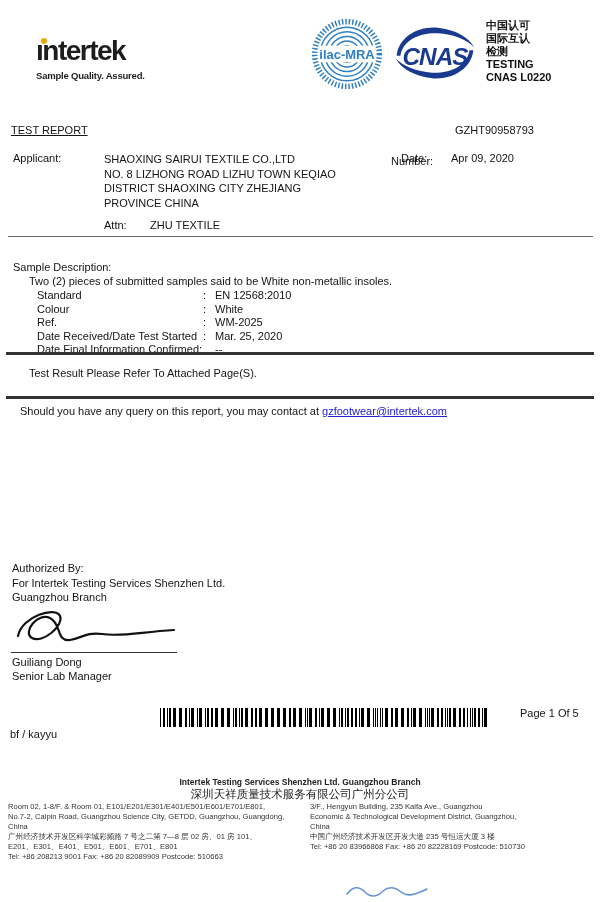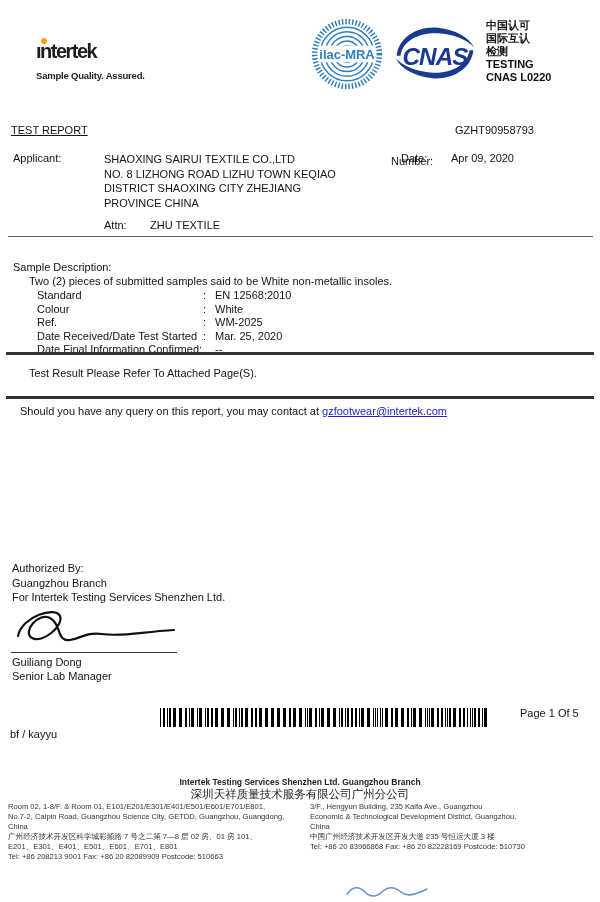--- a/index.html
+++ b/index.html
@@ -9,21 +9,21 @@
   *{box-sizing:border-box;margin:0;padding:0;}
   html,body{background:#fff;}
   body{
     width:600px;height:902px;position:relative;overflow:hidden;
     font-family:"Liberation Sans", sans-serif;color:var(--text-black);
     font-size:11px;
   }
   .abs{position:absolute;}
   
   .logo-wrap{left:36px;top:36px;}
-  .logo-text{font-size:20px;font-weight:700;letter-spacing:-1.5px;color:var(--intertek-black);line-height:30px;}
+  .logo-text{font-size:28px;font-weight:700;letter-spacing:-1.5px;color:var(--intertek-black);line-height:30px;}
   .logo-dot{position:absolute;left:5px;top:2px;width:6px;height:6px;border-radius:50%;background:var(--accent-yellow);}
   .logo-tagline{font-size:9.5px;font-weight:700;color:var(--intertek-black);margin-top:4px;letter-spacing:-0.2px;}
   .accred{left:486px;top:19px;font-weight:700;font-size:11px;line-height:13px;color:#111;}
   
   .title{left:11px;top:124px;text-decoration:underline;}
   .num-label{left:391px;top:124px;margin-top:31px;}
   .num-value{left:455px;top:124px;}
   .date-label{left:401px;top:152px;}
   .date-value{left:451px;top:152px;}
   
@@ -164,22 +164,22 @@
 <div class="abs hr-double hr-d1"></div>
 <div class="abs result-note">Test Result Please Refer To Attached Page(S).</div>
 <div class="abs hr-double hr-d2"></div>
 
 <div class="abs contact">
   <span>Should you have any query on this report, you may contact at </span><a href="#">gzfootwear@intertek.com</a>
 </div>
 
 <div class="abs auth">
   <div>Authorized By:</div>
+  <div>For Intertek Testing Services Shenzhen Ltd.</div>
   <div>Guangzhou Branch</div>
-  <div>For Intertek Testing Services Shenzhen Ltd.</div>
 </div>
 
 <svg class="abs sig-svg" width="170" height="48" viewBox="0 0 170 48">
   <path d="M6 32 C 10 12, 44 2, 48 12 C 52 22, 30 40, 20 34 C 10 28, 26 8, 38 14 C 50 20, 44 38, 58 36 C 70 34, 74 28, 90 30 C 110 33, 128 28, 162 26" fill="none" stroke="#111" stroke-width="2.2" stroke-linecap="round"></path>
 </svg>
 <div class="abs sig-line"></div>
 <div class="abs sig-name">Guiliang Dong</div>
 <div class="abs sig-title">Senior Lab Manager</div>
 
 <div class="abs barcode">

